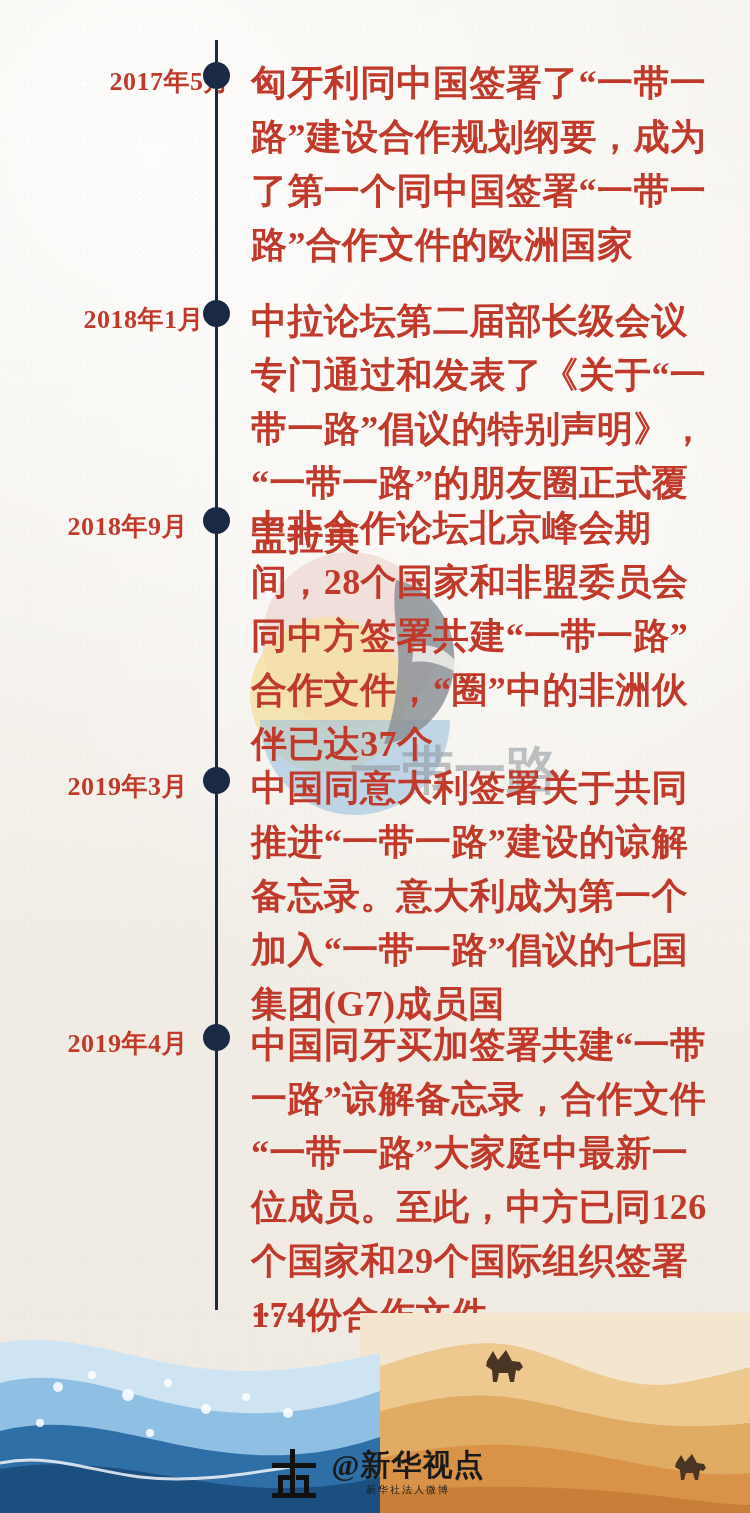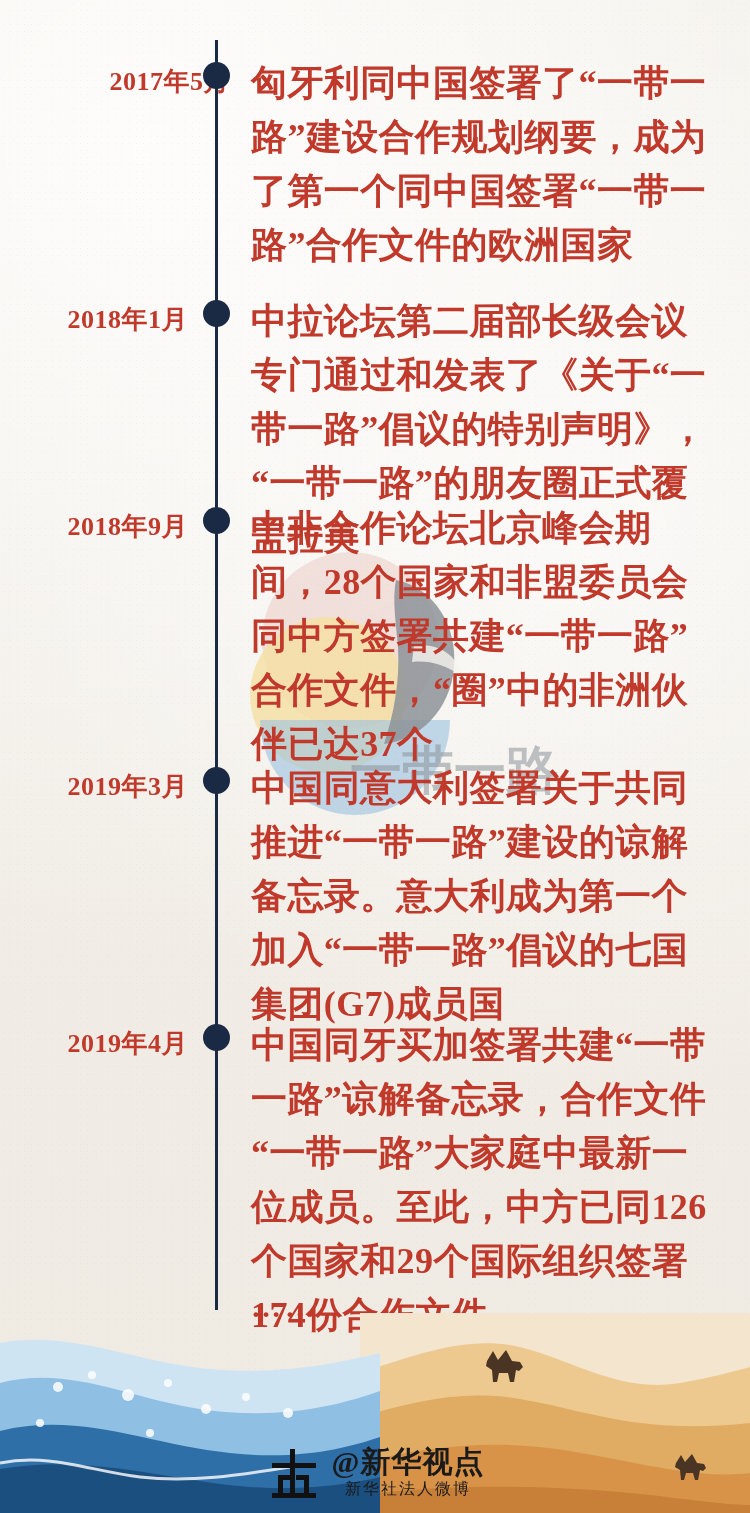--- a/index.html
+++ b/index.html
@@ -130,21 +130,21 @@
     height: 52px;
   }
   .logo-text-main {
     font-size: 30px;
     font-weight: 700;
     font-family: Liberation Serif, serif;
     letter-spacing: 1px;
     line-height: 1.05;
   }
   .logo-text-sub {
-    font-size: 16px;
+    font-size: 10px;
     font-family: "Liberation Sans", sans-serif;
     letter-spacing: 2px;
     text-align: center;
     margin-top: 2px;
   }
 </style>
 </head>
 <body>
 
 <div class="page">
@@ -164,21 +164,21 @@
 
   <div class="rows">
 
     <div class="row" style="top:60px;">
       <div class="date" style="top:4px;padding-left:42px;">2017年5月</div>
       <div class="dot" style="top:2px;"></div>
       <div class="text" style="top:-4px;">匈牙利同中国签署了“一带一路”建设合作规划纲要，成为了第一个同中国签署“一带一路”合作文件的欧洲国家</div>
     </div>
 
     <div class="row" style="top:298px;">
-      <div class="date" style="top:4px;">2018年1月</div>
+      <div class="date" style="top:4px;margin-left:16px;">2018年1月</div>
       <div class="dot" style="top:2px;"></div>
       <div class="text" style="top:-4px;">中拉论坛第二届部长级会议专门通过和发表了《关于“一带一路”倡议的特别声明》，“一带一路”的朋友圈正式覆盖拉美</div>
     </div>
 
     <div class="row" style="top:505px;">
       <div class="date" style="top:4px;">2018年9月</div>
       <div class="dot" style="top:2px;"></div>
       <div class="text" style="top:-4px;">中非合作论坛北京峰会期间，28个国家和非盟委员会同中方签署共建“一带一路”合作文件，“圈”中的非洲伙伴已达37个</div>
     </div>
 

